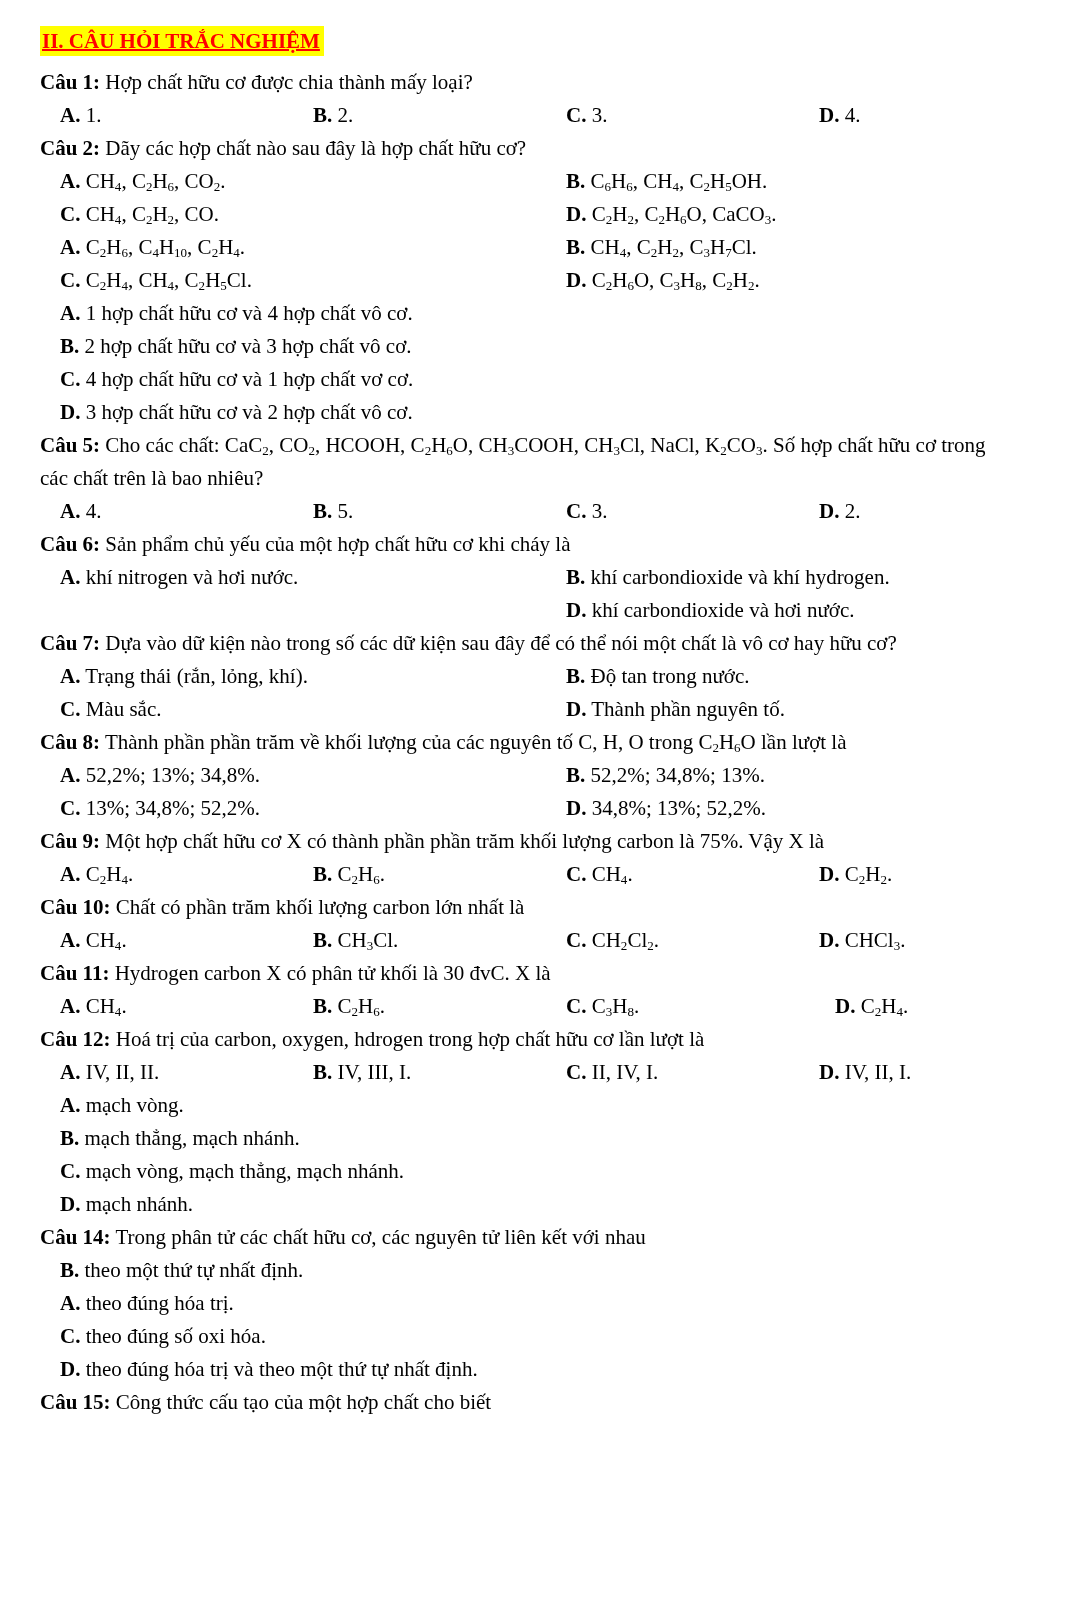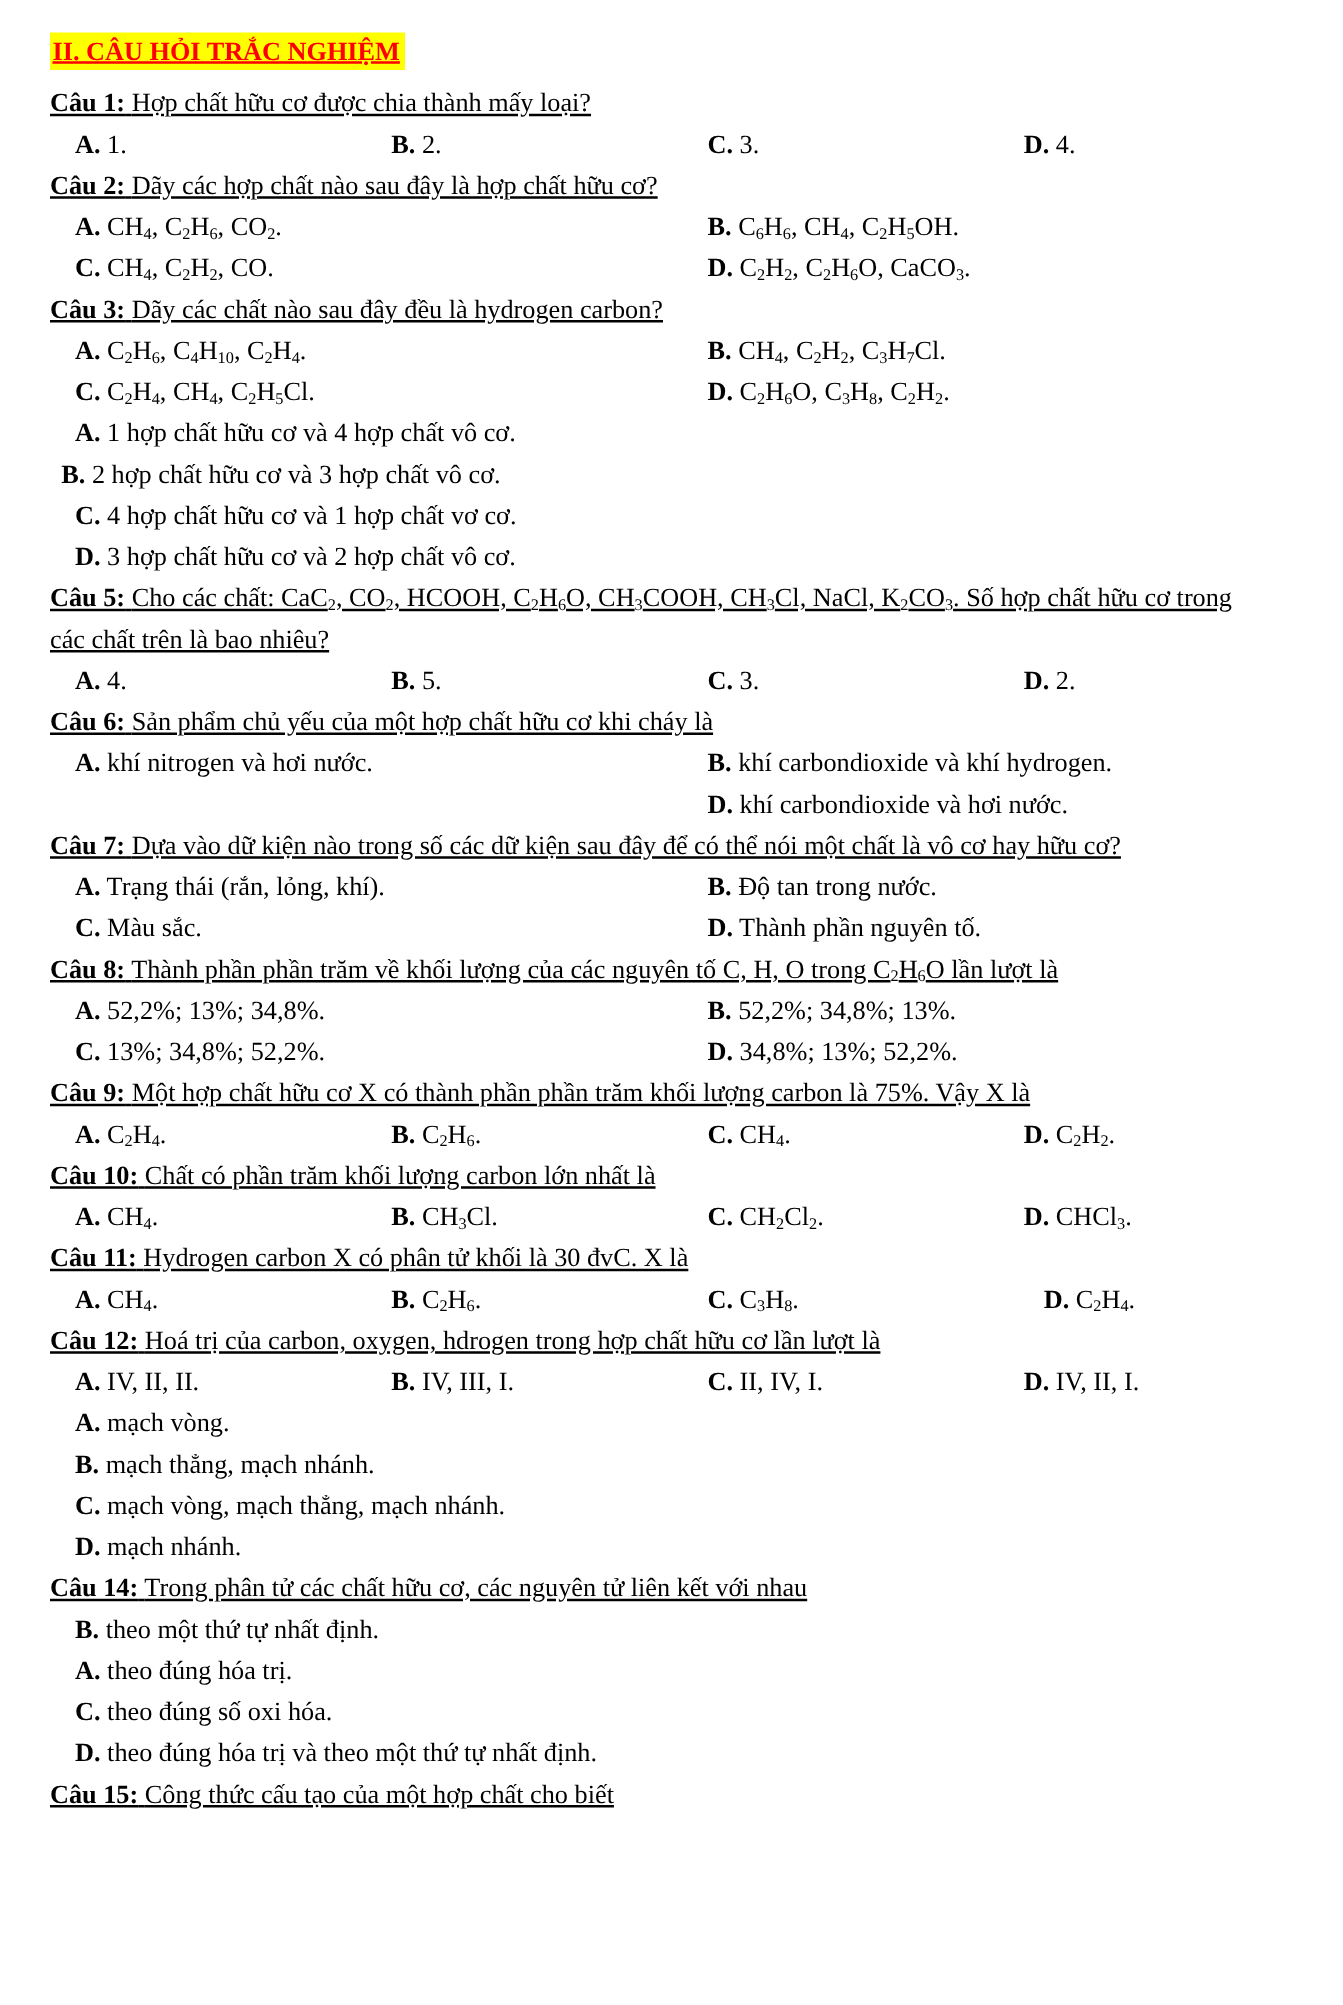--- a/index.html
+++ b/index.html
@@ -16,21 +16,21 @@
     display: inline-block;
     background: #ffff00;
     color: #ff0000;
     font-weight: bold;
     font-size: 21px;
     line-height: 29px;
     padding: 1px 4px 0 2px;
     text-decoration: underline;
     text-decoration-thickness: 2px;
   }
-  .question { margin: 0; text-decoration: underline; }
+  .question { margin: 0; }
   .q-text { margin: 0; }
   .q-text b, .opt b { font-weight: bold; }
   .opt-row { position: relative; height: 33px; }
   .opt { position: absolute; top: 0; white-space: nowrap; }
   sub {
     font-size: 0.62em;
     vertical-align: baseline;
     position: relative;
     top: 0.2em;
     line-height: 0;
@@ -58,36 +58,35 @@
         <div class="opt-row">
           <span class="opt" style="left: 20px;"><b>A.</b> <span>CH<sub>4</sub>, C<sub>2</sub>H<sub>6</sub>, CO<sub>2</sub>.</span></span>
           <span class="opt" style="left: 526px;"><b>B.</b> <span>C<sub>6</sub>H<sub>6</sub>, CH<sub>4</sub>, C<sub>2</sub>H<sub>5</sub>OH.</span></span>
         </div>
         <div class="opt-row">
           <span class="opt" style="left: 20px;"><b>C.</b> <span>CH<sub>4</sub>, C<sub>2</sub>H<sub>2</sub>, CO.</span></span>
           <span class="opt" style="left: 526px;"><b>D.</b> <span>C<sub>2</sub>H<sub>2</sub>, C<sub>2</sub>H<sub>6</sub>O, CaCO<sub>3</sub>.</span></span>
         </div>
       </div>
       <div class="question">
-        <p class="q-text"><b>Câu 3:</b> <span>Dãy các chất nào sau đây đều là hydrogen carbon?</span></p>
         <div class="opt-row">
           <span class="opt" style="left: 20px;"><b>A.</b> <span>C<sub>2</sub>H<sub>6</sub>, C<sub>4</sub>H<sub>10</sub>, C<sub>2</sub>H<sub>4</sub>.</span></span>
           <span class="opt" style="left: 526px;"><b>B.</b> <span>CH<sub>4</sub>, C<sub>2</sub>H<sub>2</sub>, C<sub>3</sub>H<sub>7</sub>Cl.</span></span>
         </div>
         <div class="opt-row">
           <span class="opt" style="left: 20px;"><b>C.</b> <span>C<sub>2</sub>H<sub>4</sub>, CH<sub>4</sub>, C<sub>2</sub>H<sub>5</sub>Cl.</span></span>
           <span class="opt" style="left: 526px;"><b>D.</b> <span>C<sub>2</sub>H<sub>6</sub>O, C<sub>3</sub>H<sub>8</sub>, C<sub>2</sub>H<sub>2</sub>.</span></span>
         </div>
       </div>
       <div class="question">
         <div class="opt-row">
           <span class="opt" style="left: 20px;"><b>A.</b> <span>1 hợp chất hữu cơ và 4 hợp chất vô cơ.</span></span>
         </div>
         <div class="opt-row">
-          <span class="opt" style="left: 9px; text-align: center;"><b>B.</b> <span>2 hợp chất hữu cơ và 3 hợp chất vô cơ.</span></span>
+          <span class="opt" style="left: 20px; text-align: center;"><b>B.</b> <span>2 hợp chất hữu cơ và 3 hợp chất vô cơ.</span></span>
         </div>
         <div class="opt-row">
           <span class="opt" style="left: 20px;"><b>C.</b> <span>4 hợp chất hữu cơ và 1 hợp chất vơ cơ.</span></span>
         </div>
         <div class="opt-row">
           <span class="opt" style="left: 20px;"><b>D.</b> <span>3 hợp chất hữu cơ và 2 hợp chất vô cơ.</span></span>
         </div>
       </div>
       <div class="question">
         <p class="q-text"><b>Câu 5:</b> <span>Cho các chất: CaC<sub>2</sub>, CO<sub>2</sub>, HCOOH, C<sub>2</sub>H<sub>6</sub>O, CH<sub>3</sub>COOH, CH<sub>3</sub>Cl, NaCl, K<sub>2</sub>CO<sub>3</sub>. Số hợp chất hữu cơ trong các chất trên là bao nhiêu?</span></p>

